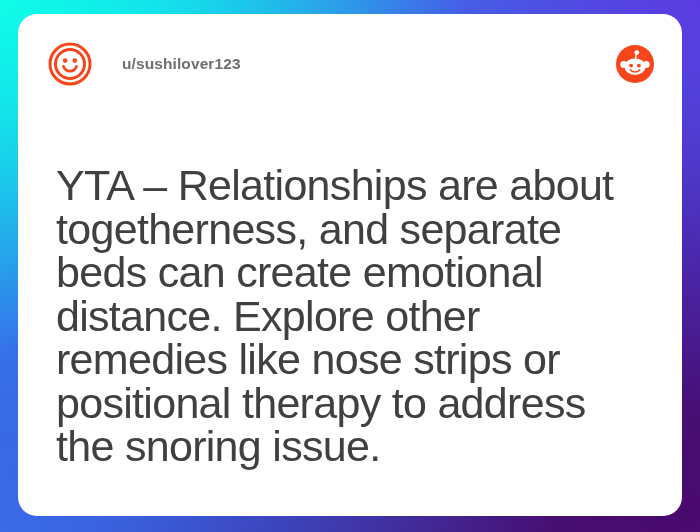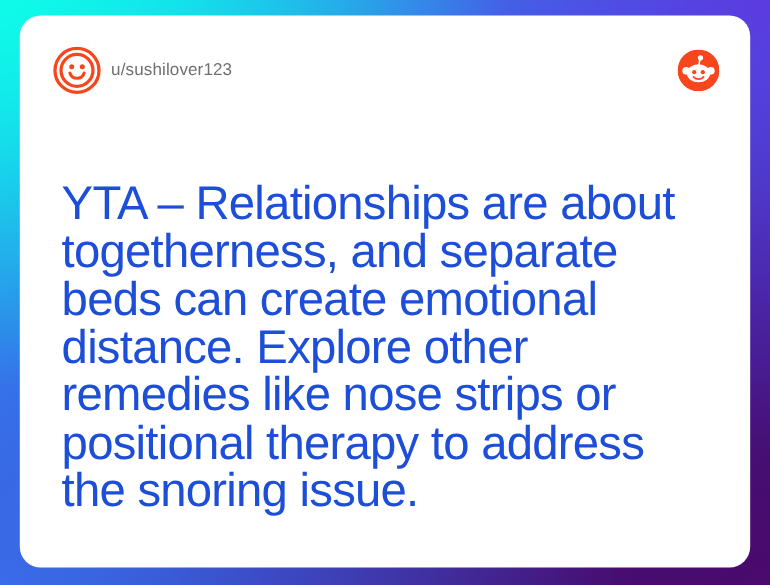--- a/index.html
+++ b/index.html
@@ -36,21 +36,22 @@
     left:30px; right:28px; top:26px;
     height:48px;
     display:flex;
     align-items:center;
     justify-content:space-between;
   }
 
   .header-left {
     display:flex;
     align-items:center;
-    gap:9px;
+    gap:30px;
+    font-weight:bold;
   }
 
   .avatar { display:block; width:44px; height:44px; flex:0 0 auto; }
 
   .username {
     font-size:15.5px;
     color:#6f6f74;
     letter-spacing:0.1px;
     white-space:nowrap;
     font-family:"Liberation Sans", sans-serif;
@@ -62,21 +63,21 @@
   #post-body {
     position:absolute;
     left:38px;
     right:30px;
     top:150px;
   }
 
   #post-text {
     font-size:43px;
     line-height:43.5px;
-    color:#1d4ed8;
+    color:#404040;
     font-weight:400;
     letter-spacing:-0.7px;
     font-family:"Liberation Sans", sans-serif;
     white-space:pre-line;
   }
 </style>
 </head>
 <body>
 
 <div id="stage">

